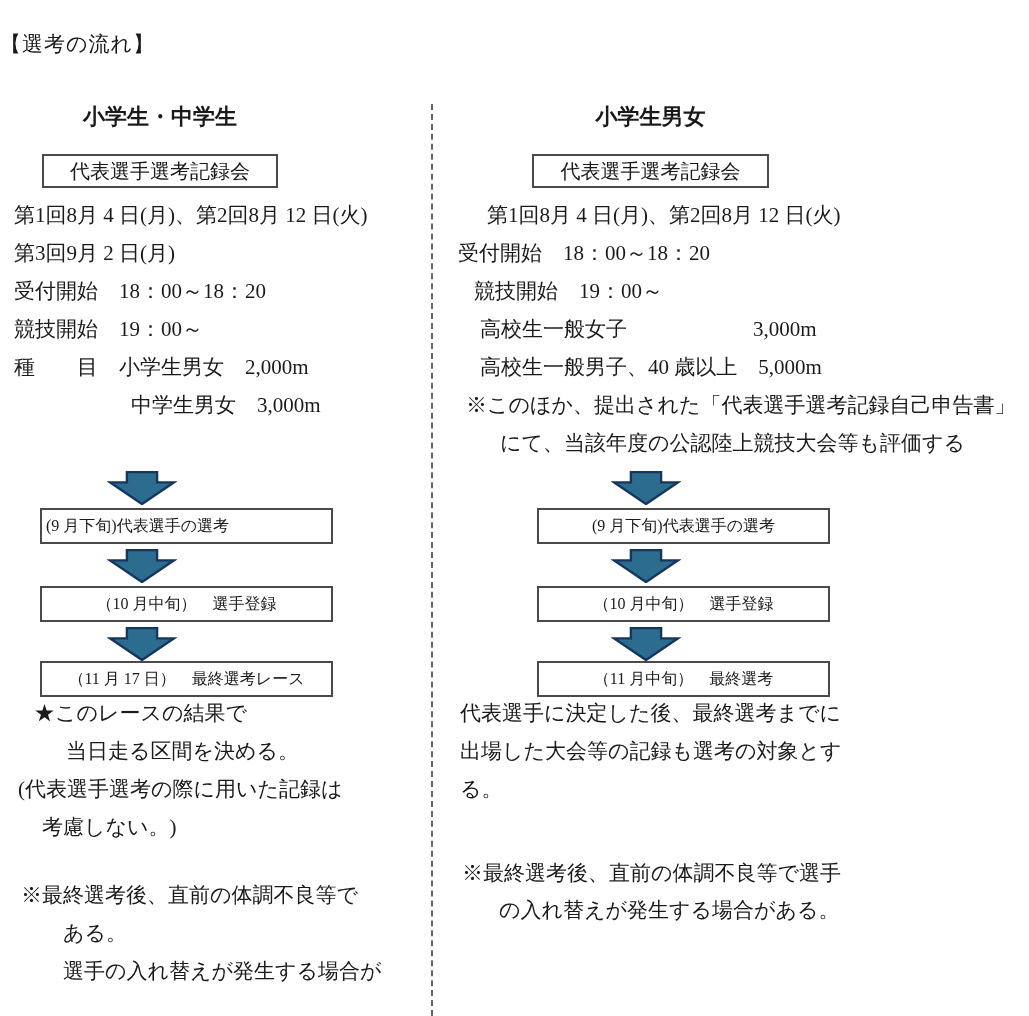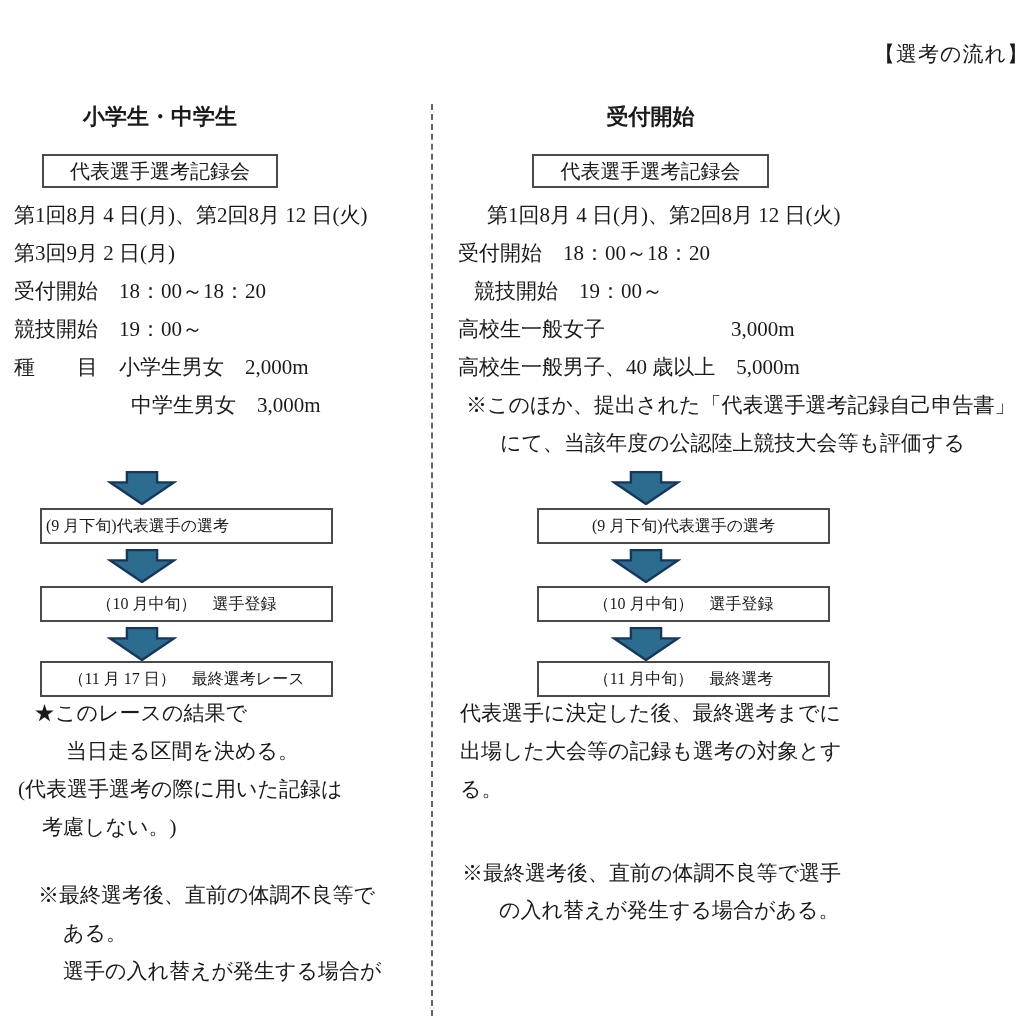--- a/index.html
+++ b/index.html
@@ -4,22 +4,22 @@
 <style>
   * { margin:0; padding:0; box-sizing:border-box; }
   html,body { background:#ffffff; }
   body {
     width:1029px; height:1016px; position:relative; overflow:hidden;
     color:#1a1a1a;
     font-family:"Liberation Serif","DejaVu Serif",serif;
     font-size:21px;
   }
   .title {
-    position:absolute; top:40px; left:0; width:100%;
-    text-align:right; font-size:21px; letter-spacing:1px;
+    position:absolute; top:30px; left:0; width:100%;
+    text-align:left; font-size:21px; letter-spacing:1px;
   }
   .divider {
     position:absolute; left:431px; top:104px; height:912px; width:0;
     border-left:2px dashed #666;
   }
   .col { position:absolute; top:0; height:1016px; }
   .col-left  { left:14px;  width:416px; }
   .col-right { left:458px; width:571px; }
 
   .col-header {
@@ -36,22 +36,22 @@
   }
   .col-left  .header-box { left:28px; width:236px; }
   .col-right .header-box { left:74px; width:237px; }
 
   .info { position:absolute; top:196px; left:0; width:100%; }
   .info-line { height:38px; line-height:38px; white-space:pre; }
 
   .ml8   { margin-left:8px; }
   .ml12  { }
   .ml16  { margin-left:16px; }
-  .ml20  { margin-left:20px; }
-  .ml22  { }
+  .ml20  { margin-left:3px; }
+  .ml22  { margin-left:22px; }
   .ml24  { margin-left:24px; }
   .ml29  { margin-left:29px; }
   .ml37  { margin-left:37px; }
   .ml42  { margin-left:42px; }
   .ml45  { margin-left:45px; }
   .ml48  { margin-left:48px; }
   .ml117 { margin-left:117px; }
 
   .flow-arrow { position:absolute; width:70px; height:34px; }
   .col-left  .flow-arrow { left:93px; }
@@ -123,21 +123,21 @@
   </div>
 
   <div class="note bottom-note-left">
     <div class="note-line ml20">※最終選考後、直前の体調不良等で</div>
     <div class="note-line ml45">ある。</div>
     <div class="note-line ml45">選手の入れ替えが発生する場合が</div>
   </div>
 </div>
 
 <div class="col col-right">
-  <div class="col-header">受付開始</div>
+  <div class="col-header">小学生男女</div>
   <div class="header-box">代表選手選考記録会</div>
 
   <div class="info">
     <div class="info-line ml29">第1回8月 4 日(月)、第2回8月 12 日(火)</div>
     <div class="info-line">受付開始　18：00～18：20</div>
     <div class="info-line ml16">競技開始　19：00～</div>
     <div class="info-line ml22">高校生一般女子　　　　　　3,000m</div>
     <div class="info-line ml22">高校生一般男子、40 歳以上　5,000m</div>
     <div class="info-line ml8">※このほか、提出された「代表選手選考記録自己申告書」</div>
     <div class="info-line ml42">にて、当該年度の公認陸上競技大会等も評価する</div>

